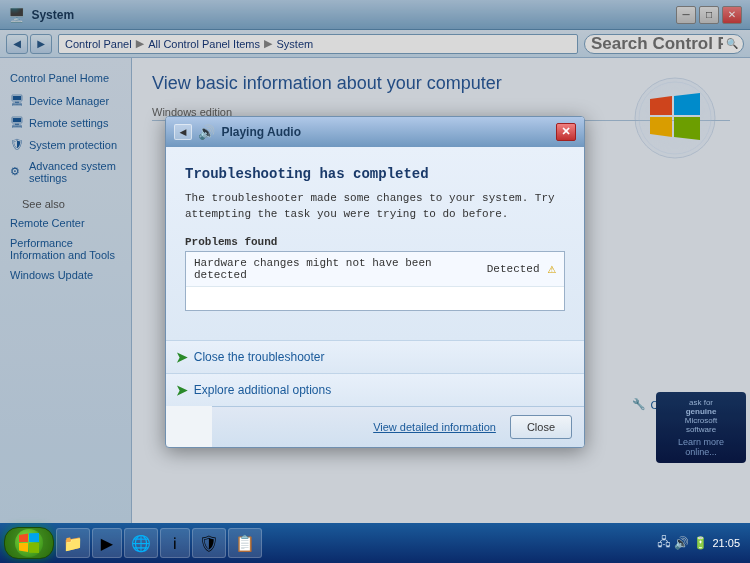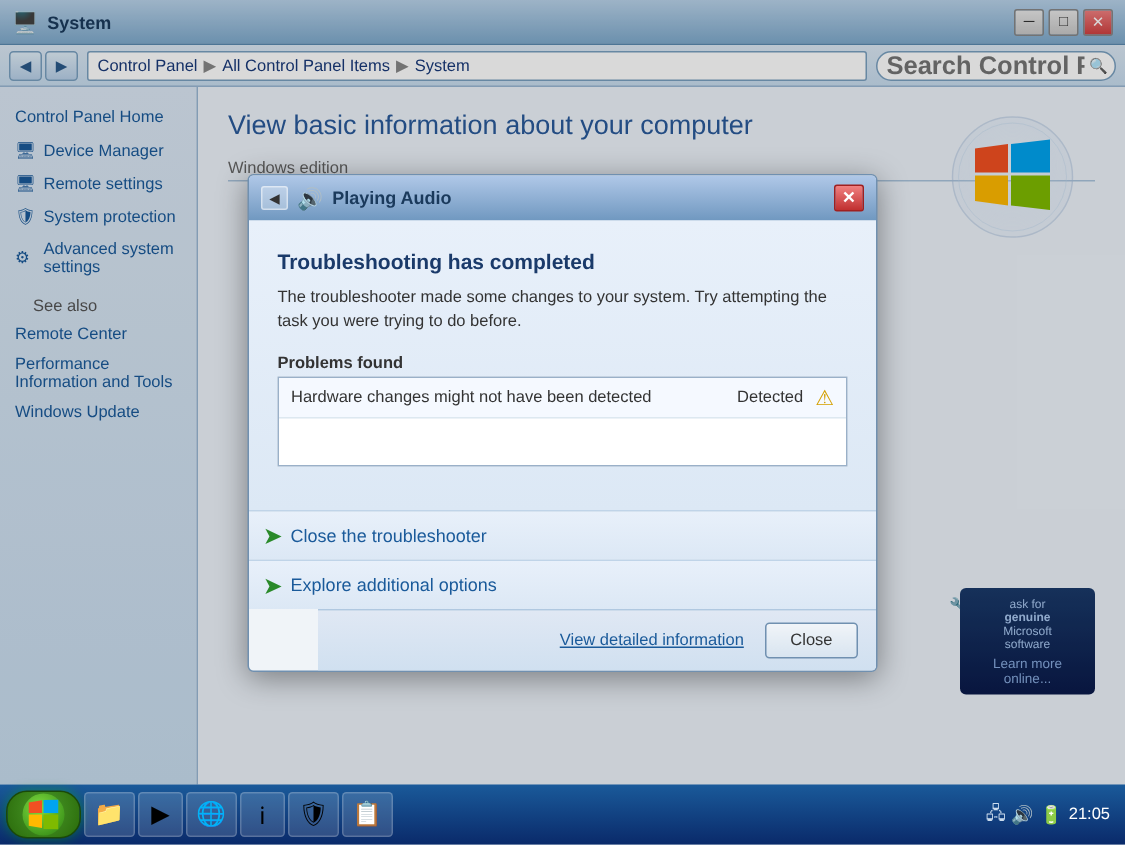--- a/index.html
+++ b/index.html
@@ -212,21 +212,21 @@
       cursor: pointer;
       display: flex;
       align-items: center;
       gap: 4px;
       text-decoration: none;
     }
 
     
     .genuine-area {
       position: absolute;
-      right: 20px;
+      right: 4px;
       bottom: 60px;
       background: linear-gradient(to bottom, #1a3a6a, #0a1a4a);
       border-radius: 4px;
       padding: 6px 8px;
       color: white;
       font-size: 9px;
       text-align: center;
       width: 90px;
     }
     .genuine-logo {
@@ -373,20 +373,21 @@
       display: flex;
       align-items: center;
       justify-content: center;
       color: white;
       font-size: 11px;
       font-weight: bold;
     }
     .dialog-body {
       padding: 19px;
       background: linear-gradient(to bottom, #e8f0fa, #dce8f5);
+      font-family: Liberation Mono, monospace;
     }
     .dialog-heading {
       font-size: 14px;
       color: #1a3a6a;
       font-weight: bold;
       margin-bottom: 8px;
     }
     .dialog-desc {
       font-size: 11px;
       color: #333;

